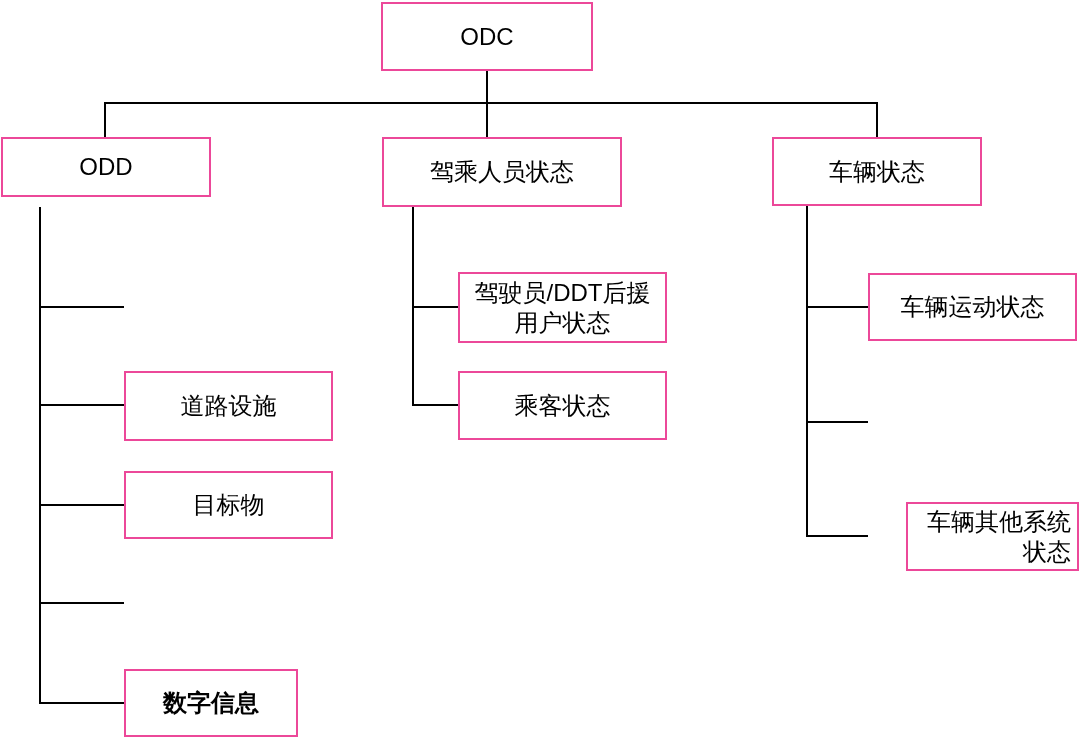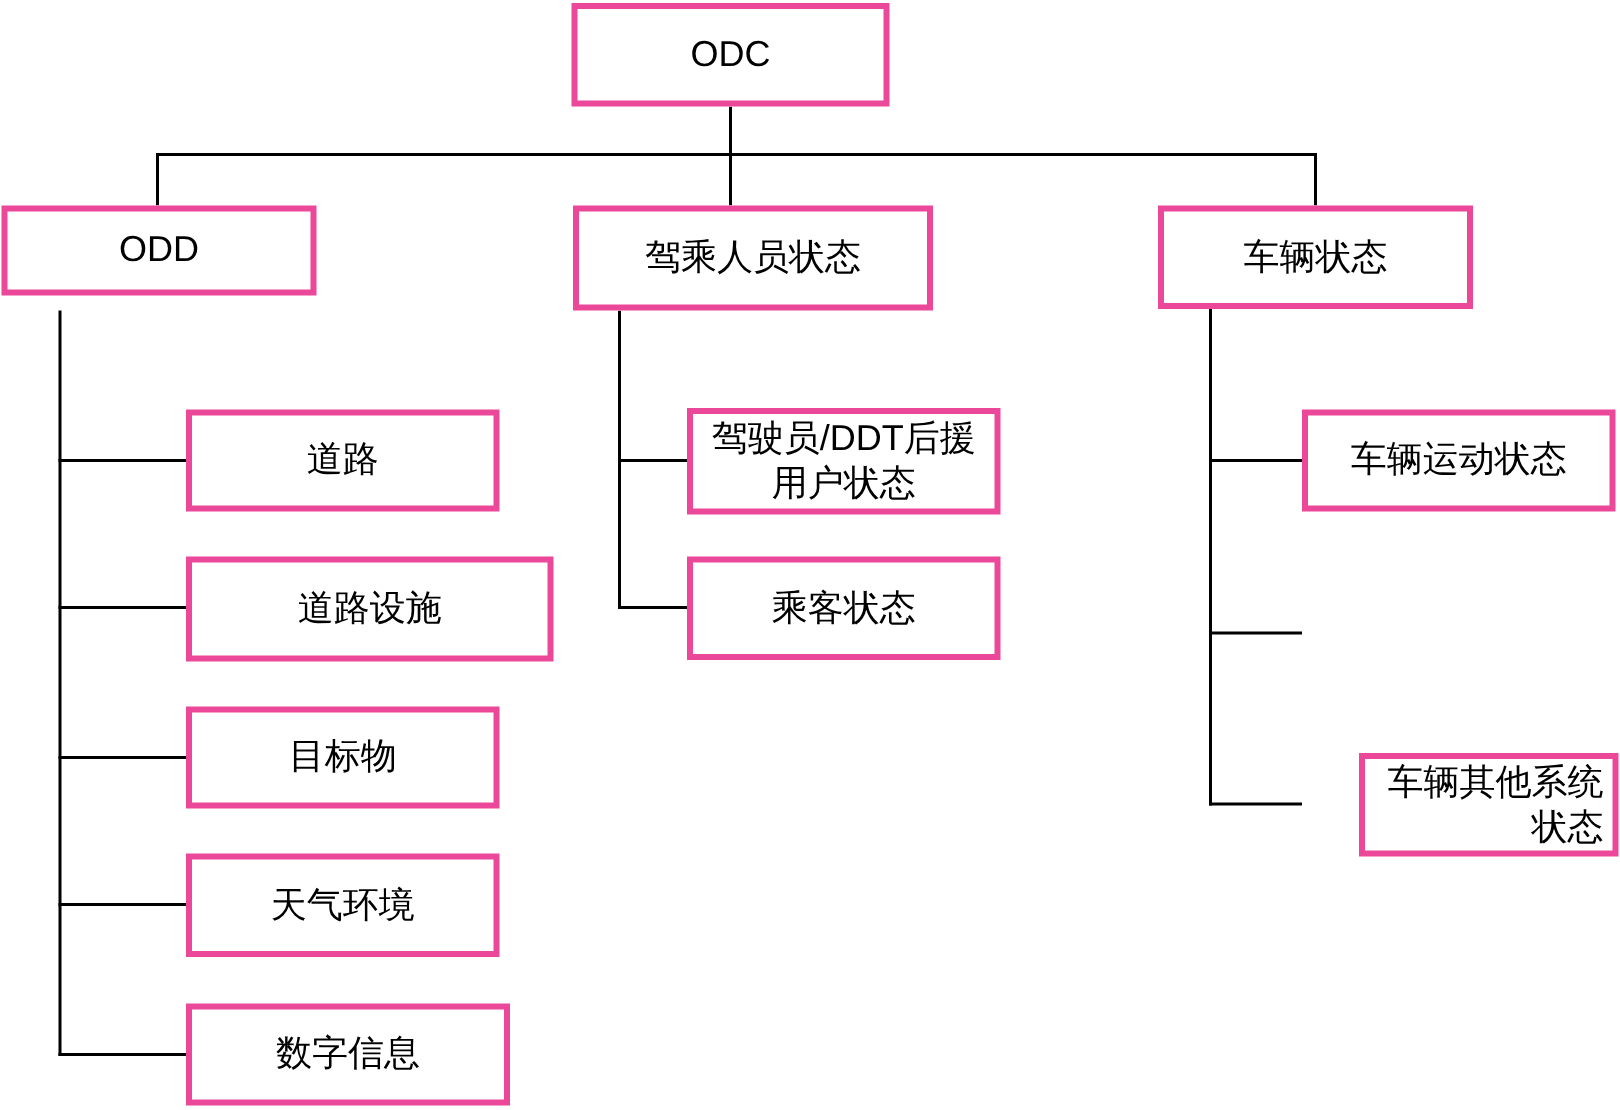--- a/index.html
+++ b/index.html
@@ -4,21 +4,21 @@
 <style>
   * { margin:0; padding:0; box-sizing:border-box; }
   html,body { background:#ffffff; }
   body { font-family:"Liberation Sans","DejaVu Sans",sans-serif; }
   .canvas {
     position:relative; width:1080px; height:740px;
     background:#ffffff; overflow:hidden;
   }
   .node {
     position:absolute;
-    border:4px solid #ec4899;
+    border:2px solid #ec4899;
     background:#ffffff;
     color:#000000;
     display:flex; align-items:center; justify-content:center;
     text-align:center;
     font-size:24px; line-height:1.25;
     padding:0 6px;
   }
   .node span { display:block; }
   .line { position:absolute; background:#000000; }
 </style>
@@ -56,33 +56,27 @@
   <div class="node" style="left:1px;top:137px;width:210px;height:60px;">
     <span>ODD</span>
   </div>
   <div class="node" style="left:382px;top:137px;width:240px;height:70px;">
     <span>驾乘人员状态</span>
   </div>
   <div class="node" style="left:772px;top:137px;width:210px;height:69px;">
     <span>车辆状态</span>
   </div>
 
-  <div class="node" style="left:124px;top:273px;width:209px;height:68px;">
-    <span>道路</span>
-  </div>
-  <div class="node" style="left:124px;top:371px;width:245px;height:70px;">
+  <div class="node" style="left:124px;top:371px;width:209px;height:70px;">
     <span>道路设施</span>
   </div>
   <div class="node" style="left:124px;top:471px;width:209px;height:68px;">
     <span>目标物</span>
   </div>
-  <div class="node" style="left:124px;top:569px;width:209px;height:69px;">
-    <span>天气环境</span>
-  </div>
-  <div class="node" style="left:124px;top:669px;width:216px;height:68px;">
+  <div class="node" style="left:124px;top:669px;width:174px;height:68px;font-weight:bold;">
     <span>数字信息</span>
   </div>
 
   <div class="node" style="left:458px;top:272px;width:209px;height:71px;text-align:center;">
     <span>驾驶员/DDT后援用户状态</span>
   </div>
   <div class="node" style="left:458px;top:371px;width:209px;height:69px;">
     <span>乘客状态</span>
   </div>
 

